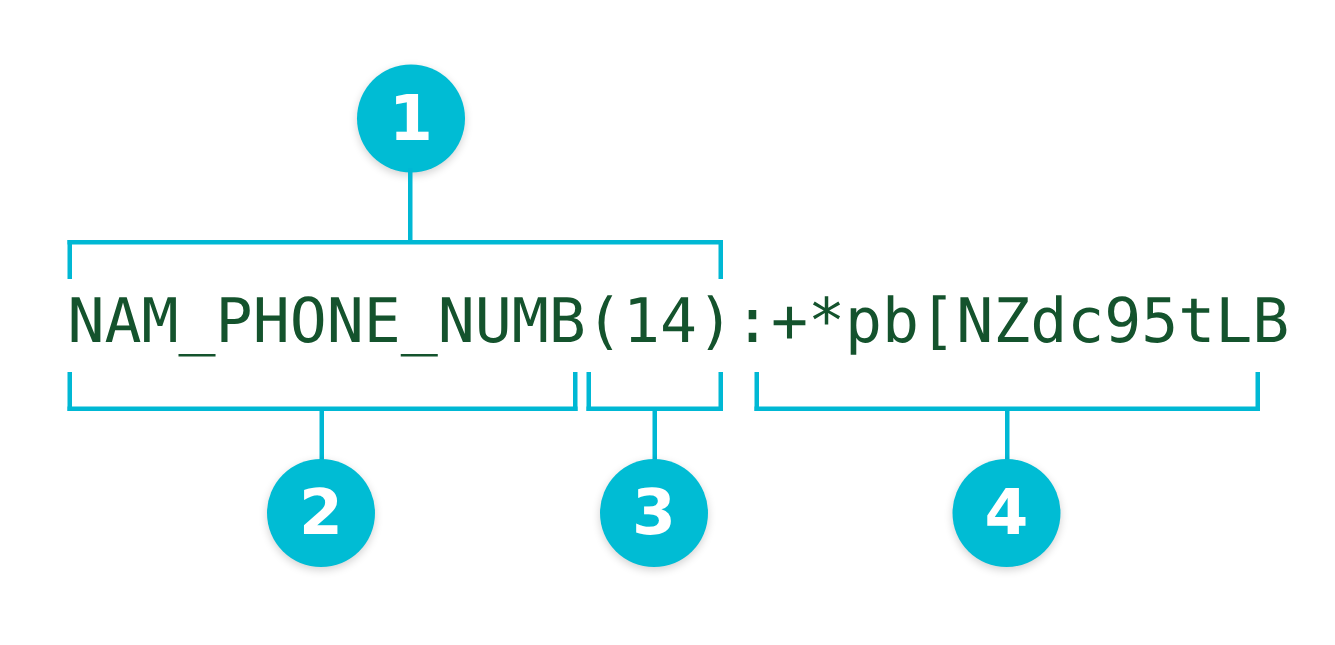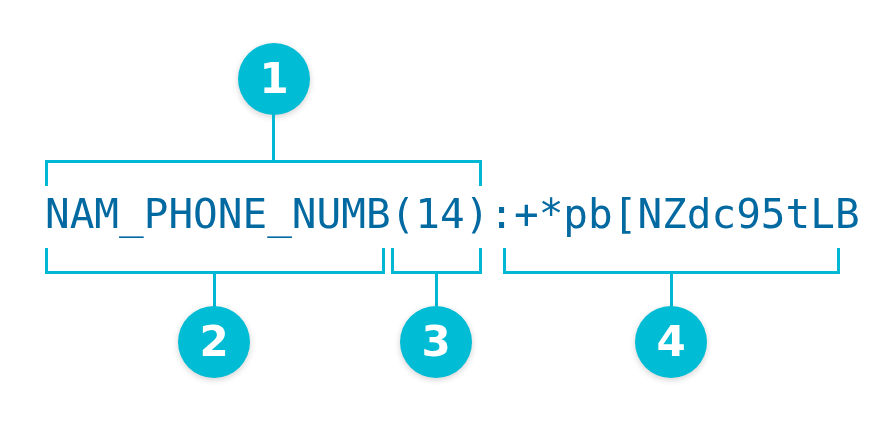--- a/index.html
+++ b/index.html
@@ -22,21 +22,21 @@
   .code-line {
     position: absolute;
     left: 45px;
     top: 186px;
     height: 56px;
     line-height: 56px;
     white-space: pre;
     font-family: "DejaVu Sans Mono", monospace;
     font-size: 41px;
     letter-spacing: 0px;
-    color: #0369a1;
+    color: #14532d;
   }
 
   
   .bracket {
     position: absolute;
     box-sizing: border-box;
   }
   
   .bracket.down {
     border-top: 3px solid #00b8d4;

